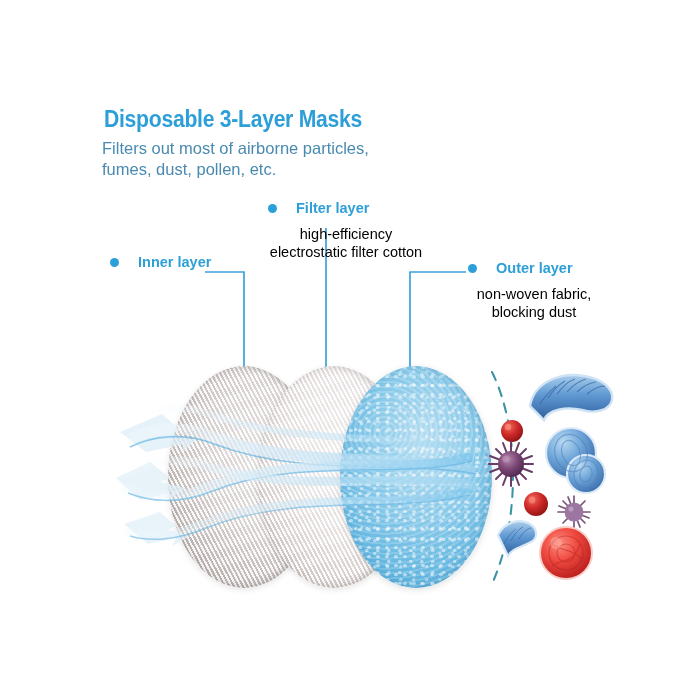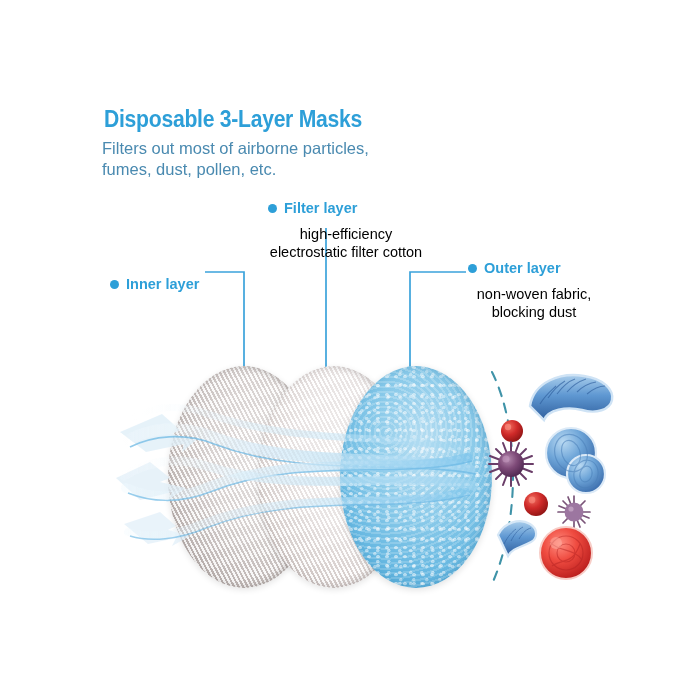--- a/index.html
+++ b/index.html
@@ -28,21 +28,21 @@
     position:absolute;left:102px;top:138px;
     font-size:16.5px;
     line-height:21px;
     color:#4a8ab0;
     white-space:pre-line;
   }
 
   
   .callout{position:absolute;}
   .callout .head{
-    display:flex;align-items:center;gap:7px;
+    display:flex;align-items:center;gap:19px;
     font-size:14.5px;font-weight:bold;color:#2d9fd8;
     white-space:nowrap;
   }
   .dot{
     width:9px;height:9px;border-radius:50%;
     background:#2d9fd8;flex:0 0 auto;
   }
   .callout .desc{
     margin-top:9px;
     font-size:14.5px;line-height:18px;
@@ -117,21 +117,21 @@
 
   <div class="callout" style="left:268px;top:200px;">
     <div class="head">
       <span class="dot"></span>
       <span>Filter layer</span>
     </div>
     <div class="desc center" style="margin-left:-28px;width:212px;">high-efficiency
 electrostatic filter cotton</div>
   </div>
 
-  <div class="callout" style="left:110px;top:276px;">
+  <div class="callout" style="left:110px;top:254px;">
     <div class="head">
       <span class="dot"></span>
       <span>Inner layer</span>
     </div>
   </div>
 
   <div class="callout" style="left:468px;top:260px;">
     <div class="head">
       <span class="dot"></span>
       <span>Outer layer</span>

